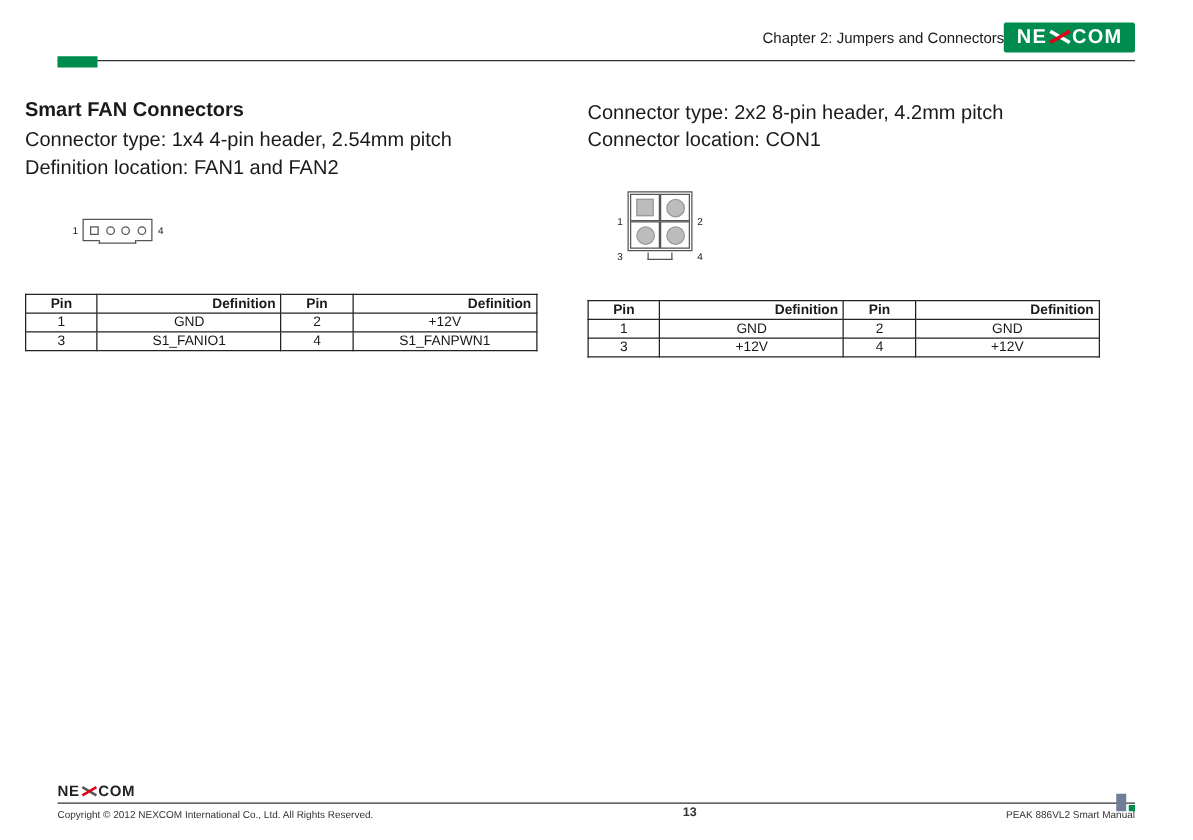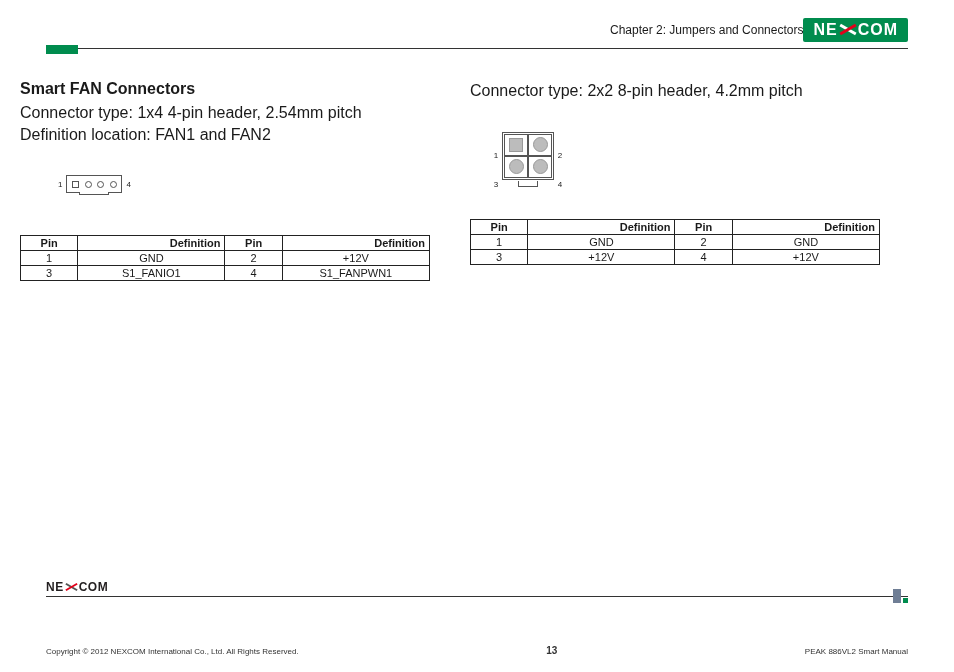--- a/index.html
+++ b/index.html
@@ -252,21 +252,20 @@
   .footer-row {
     display: flex;
     justify-content: space-between;
     align-items: flex-end;
     font-size: 8px;
     color: #333;
   }
   .page-number {
     font-size: 10px;
     font-weight: 700;
-    margin-top: 46px;
   }
   .footer-squares {
     position: absolute;
     right: 0;
     top: -7px;
     display: flex;
     align-items: flex-end;
   }
   .fs1 { width: 8px; height: 14px; background: #6f7e95; margin-right: 2px; }
   .fs2 { width: 5px; height: 5px; background: #008c4e; }
@@ -328,20 +327,21 @@
         <td>4</td>
         <td>S1_FANPWN1</td>
       </tr>
     </tbody>
       </table>
   </div>
 
   <div class="col">
     <div class="conn-info">
       <div>Connector type: 2x2 8-pin header, 4.2mm pitch</div>
+      <div>Connector location: CON1</div>
     </div>
 
     <div class="pwr-diagram-wrap">
       <div class="pwr-row">
         <span class="pwr-lbl">1</span>
         <div class="pwr-body">
           <div class="pwr-grid-row">
             <div class="pwr-cell">
                 <span class="sq"></span>
               </div>

